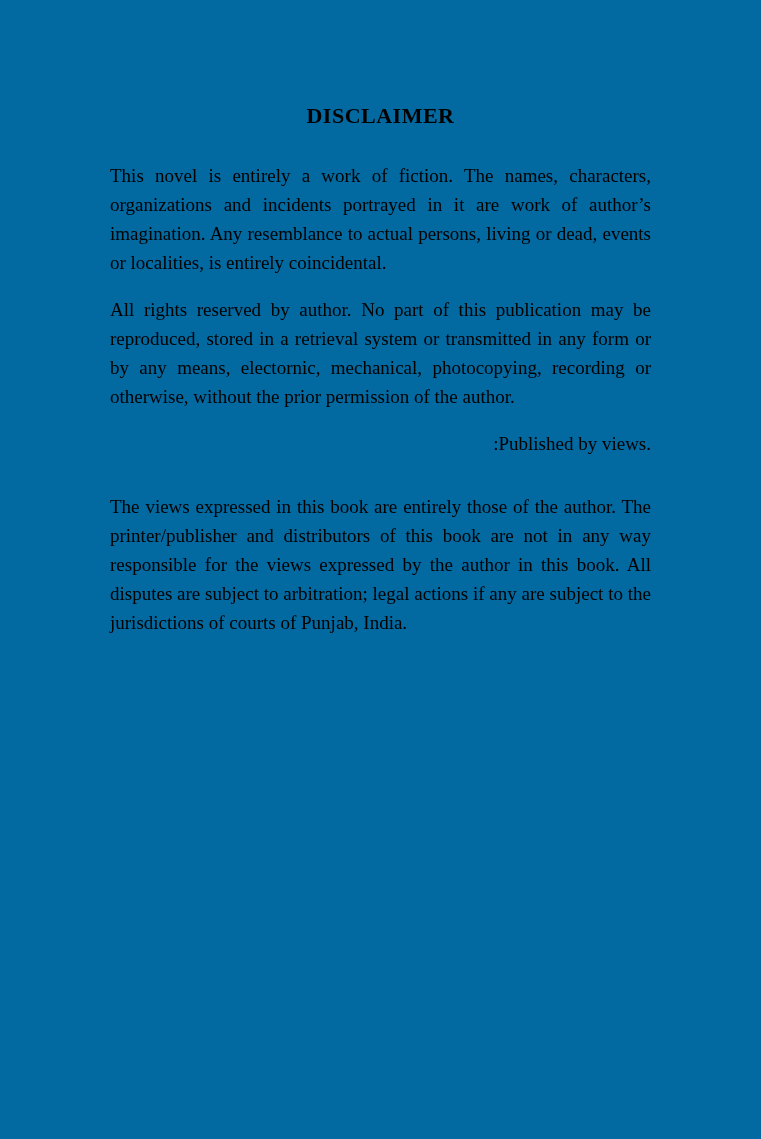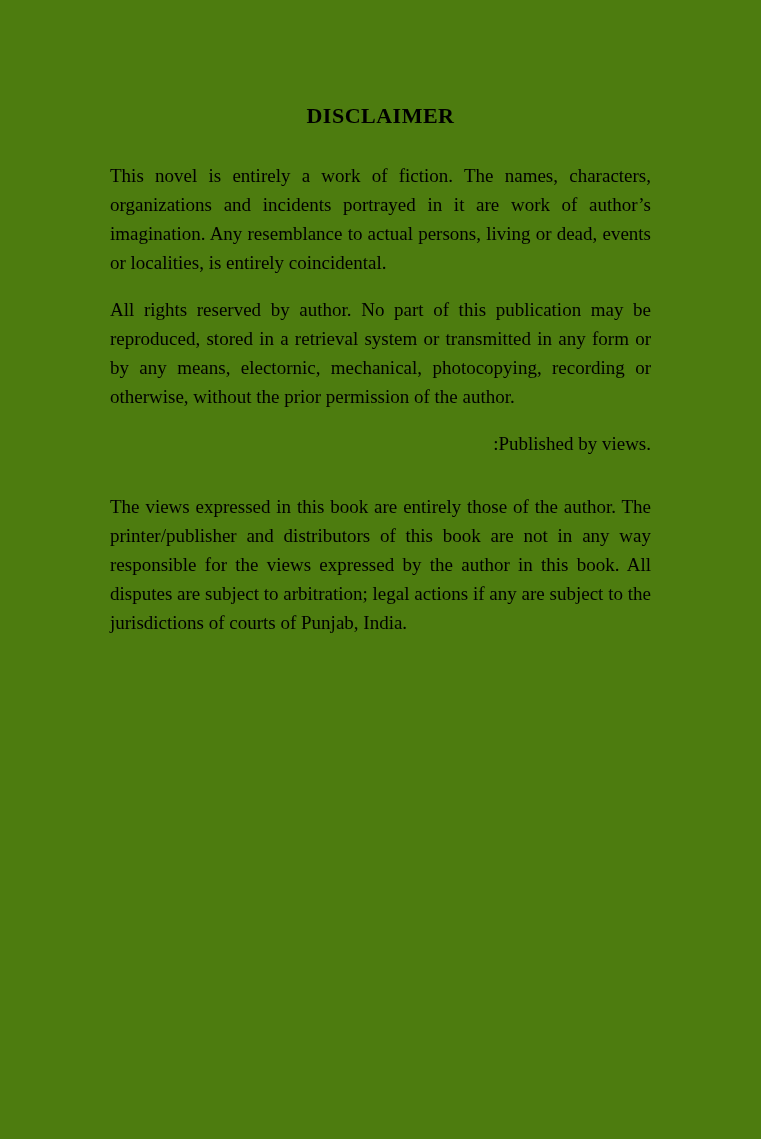--- a/index.html
+++ b/index.html
@@ -12,21 +12,21 @@
     height: 1139px;
     font-family: "Liberation Serif", serif;
     color: #000000;
     overflow: hidden;
   }
   .page {
     box-sizing: border-box;
     width: 761px;
     height: 1139px;
     padding: 103px 110px 0 110px;
-    background: #4d7c0f;
+    background: #0369a1;
   }
   .title {
     margin: 0 0 32px 0;
     text-align: center;
     font-size: 22px;
     font-weight: bold;
     letter-spacing: 0.5px;
   }
   .para {
     margin: 0 0 18px 0;

